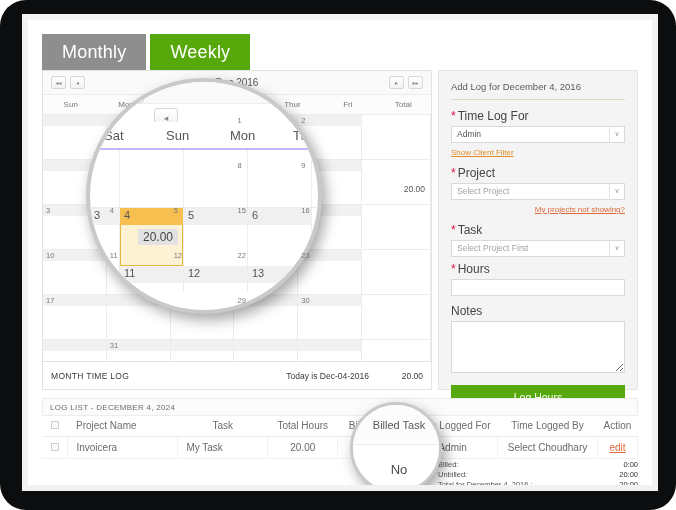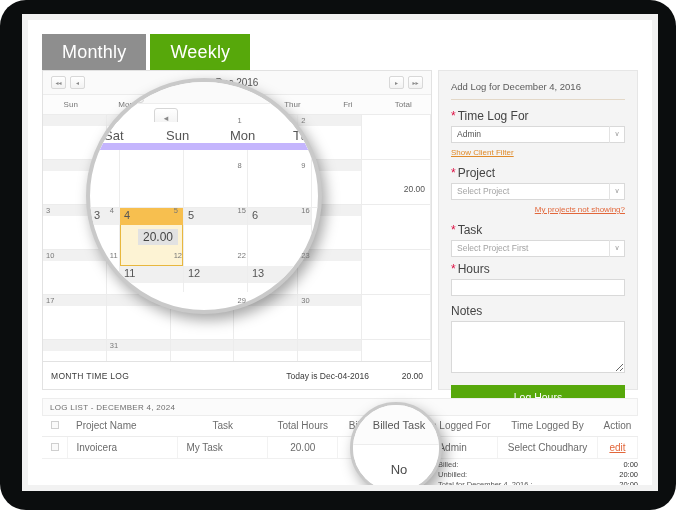--- a/index.html
+++ b/index.html
@@ -256,21 +256,21 @@
   .m1-navbtn {
     position: absolute;
     width: 24px; height: 20px;
     border: 1px solid #d6d6d6; border-radius: 3px;
     background: linear-gradient(#ffffff,#f0f0f0);
     font-size: 9px; line-height: 19px; text-align: center; color: #8a8a8a;
   }
   .m1-title { position:absolute; right: 6px; top: 6px; font-size: 11px; color:#5a5a5a; }
   .m1-head {
     position: absolute; left: 0; top: 40px; width: 236px; height: 28px;
-    border-bottom: 7px solid #c4b5fd; background: #fff;
+    border-bottom: 2px solid #c4b5fd; background: #fff;
   }
   .m1-head span {
     position: absolute; top: 6px;
     font-size: 13px; color: #555;
   }
   .m1-body { position: absolute; left: 0; top: 68px; width: 236px; bottom: 0; }
   .m1-rowA { position:absolute; left:0; top:0; width:236px; height:58px; border-bottom:1px solid #ededed; }
   .m1-rowB { position:absolute; left:0; top:58px; width:236px; height:58px; }
   .m1-col { position: absolute; top: 0; bottom: 0; border-right: 1px solid #ededed; }
   .m1-shade { position:absolute; left:0; right:0; top:0; height:17px; background:#f0f0f0; }

